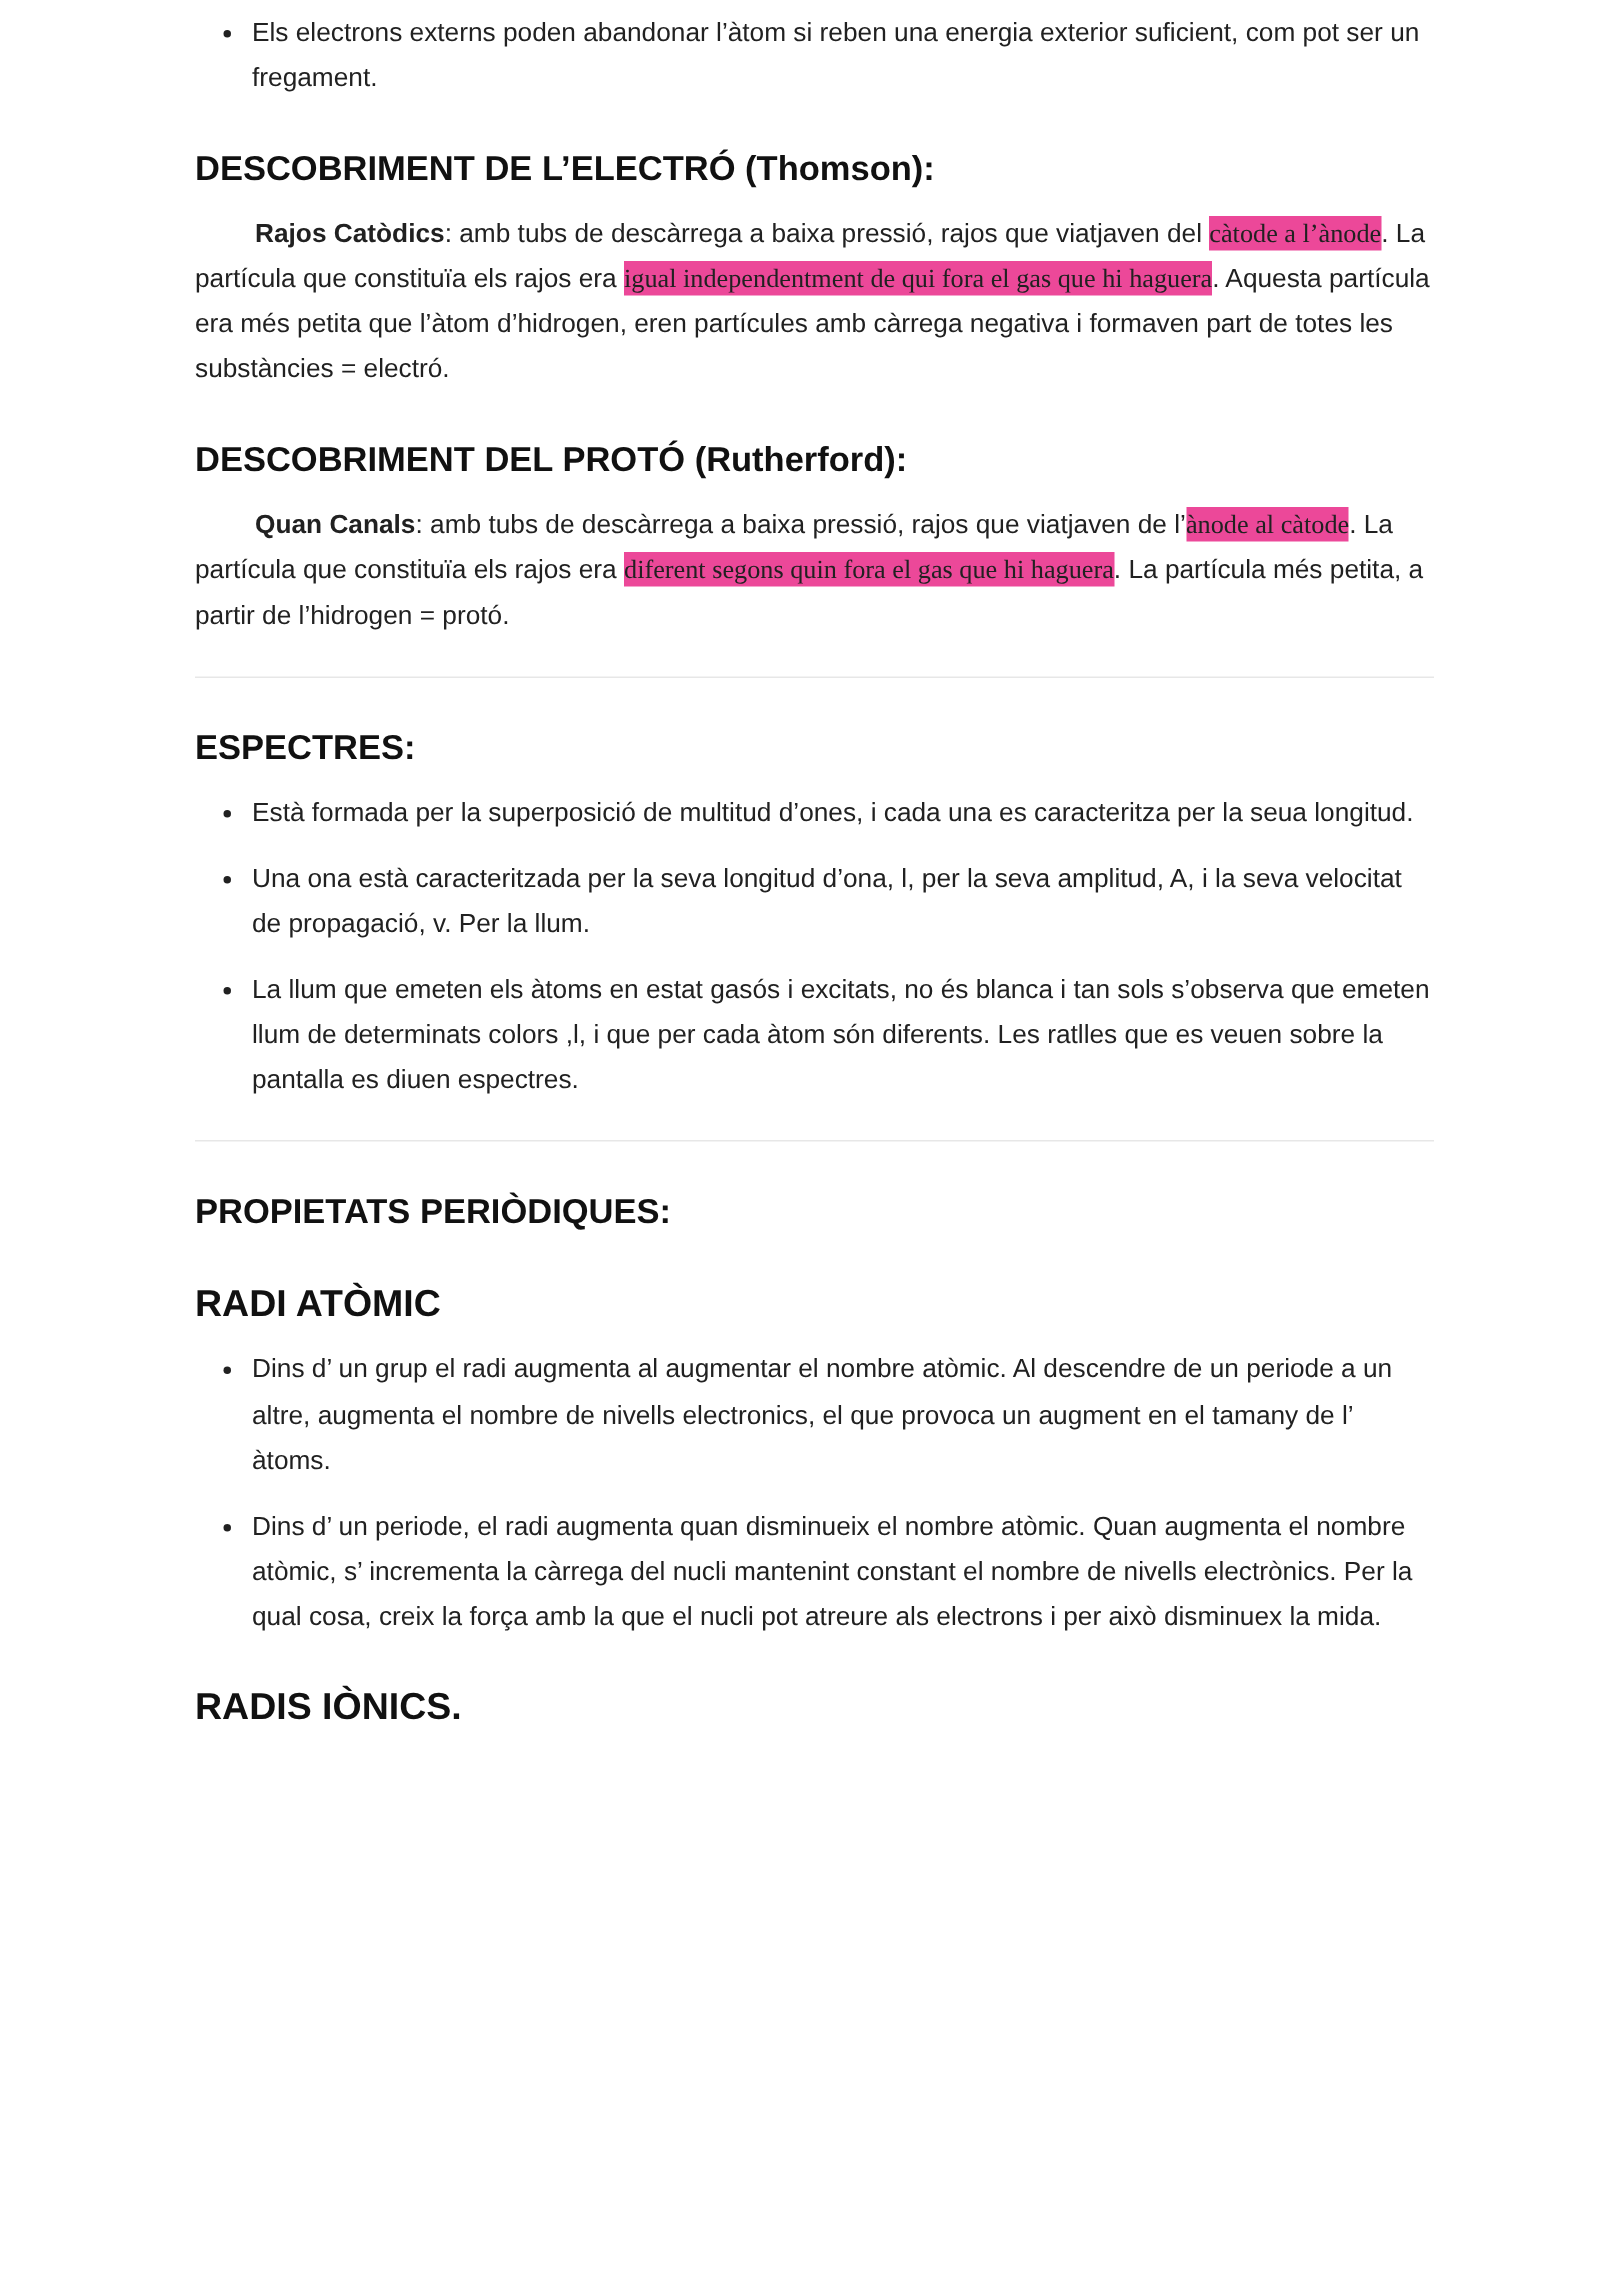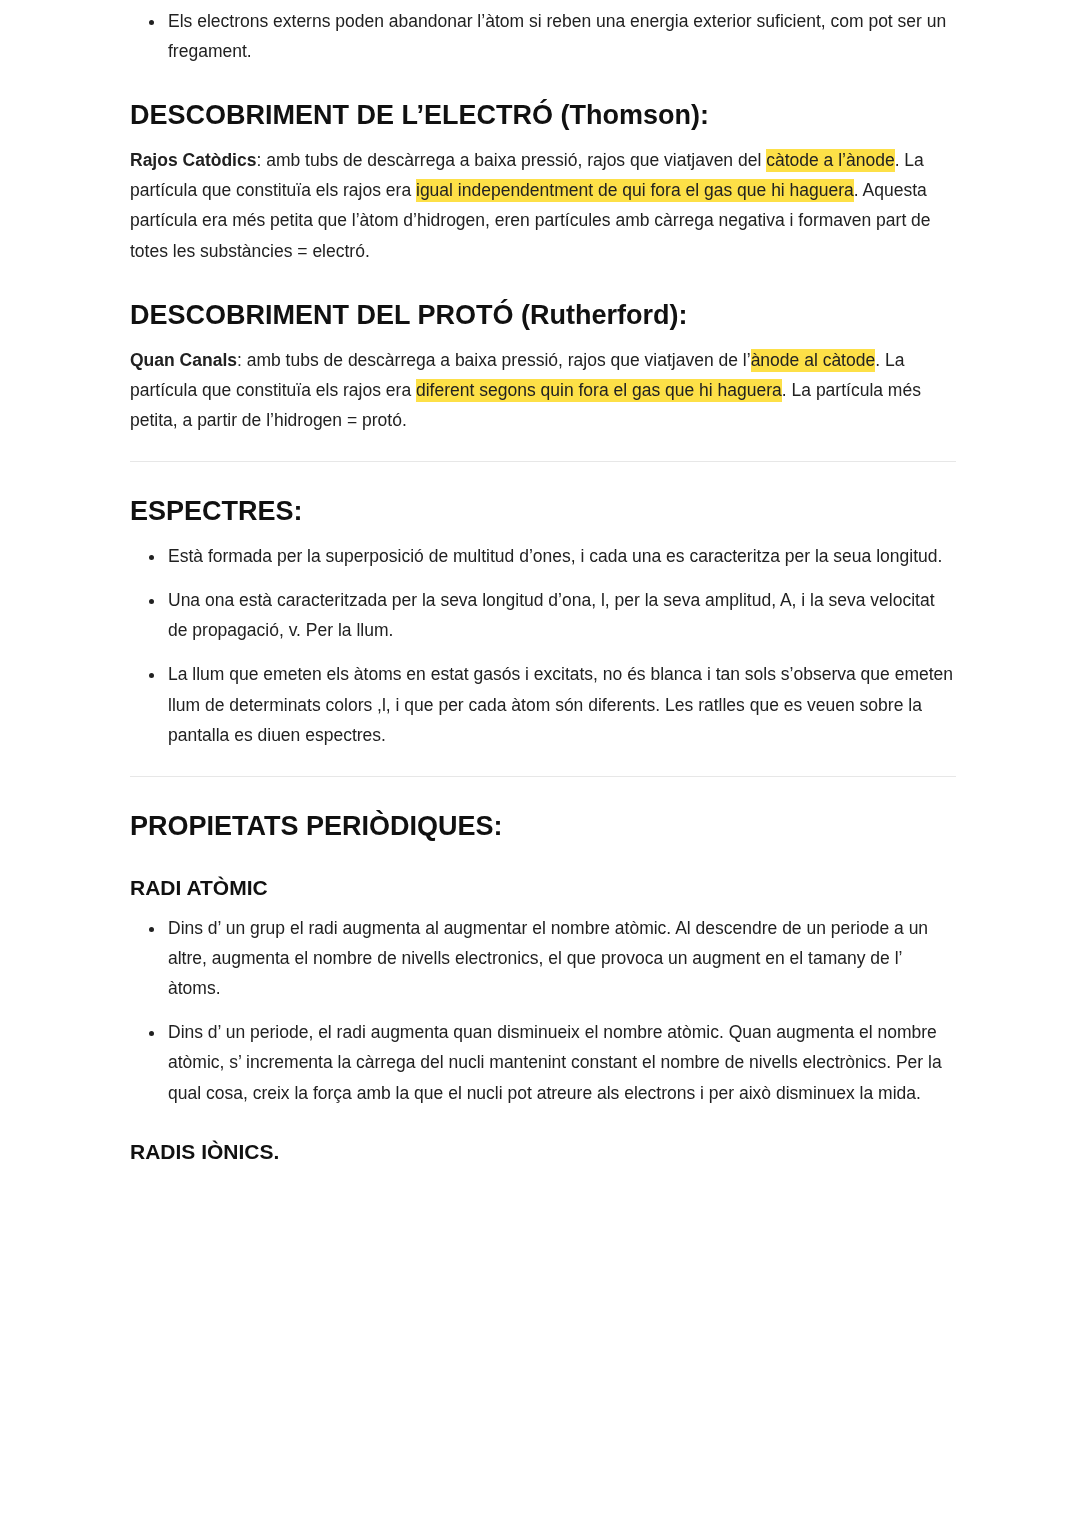--- a/index.html
+++ b/index.html
@@ -15,53 +15,54 @@
     overflow: hidden;
   }
   .content {
     box-sizing: border-box;
     margin-left: 130px;
     width: 826px;
     font-size: 17.5px;
     line-height: 1.72;
   }
   h2 {
-    font-size: 27px;
+    font-size: 23px;
     line-height: 1.3;
     font-weight: 700;
     color: #111111;
     margin: 32px 0 12px 0;
     letter-spacing: 0;
   }
   h3 {
-    font-size: 21px;
+    font-size: 25px;
     line-height: 1.3;
     font-weight: 700;
     color: #111111;
     margin: 30px 0 12px 0;
   }
   p {
     margin: 0 0 10px 0;
   }
   ul {
     margin: 6px 0 10px 0;
     padding-left: 36px;
     list-style: disc outside;
   }
   li {
     margin: 0 0 14px 0;
     padding-left: 2px;
   }
   li:last-child { margin-bottom: 0; }
   mark {
-    background-color: #fde047;
+    background-color: #ec4899;
     color: inherit;
     padding: 1px 0 2px 0;
+    font-family: Liberation Serif, serif;
   }
-  strong { font-weight: 700; }
+  strong { font-weight: 700; margin-left: 40px; }
   hr {
     border: 0;
     border-top: 1px solid #e7e7e7;
     margin: 26px 0 24px 0;
   }
 </style>
 </head>
 <body>
 
 <div class="content">

